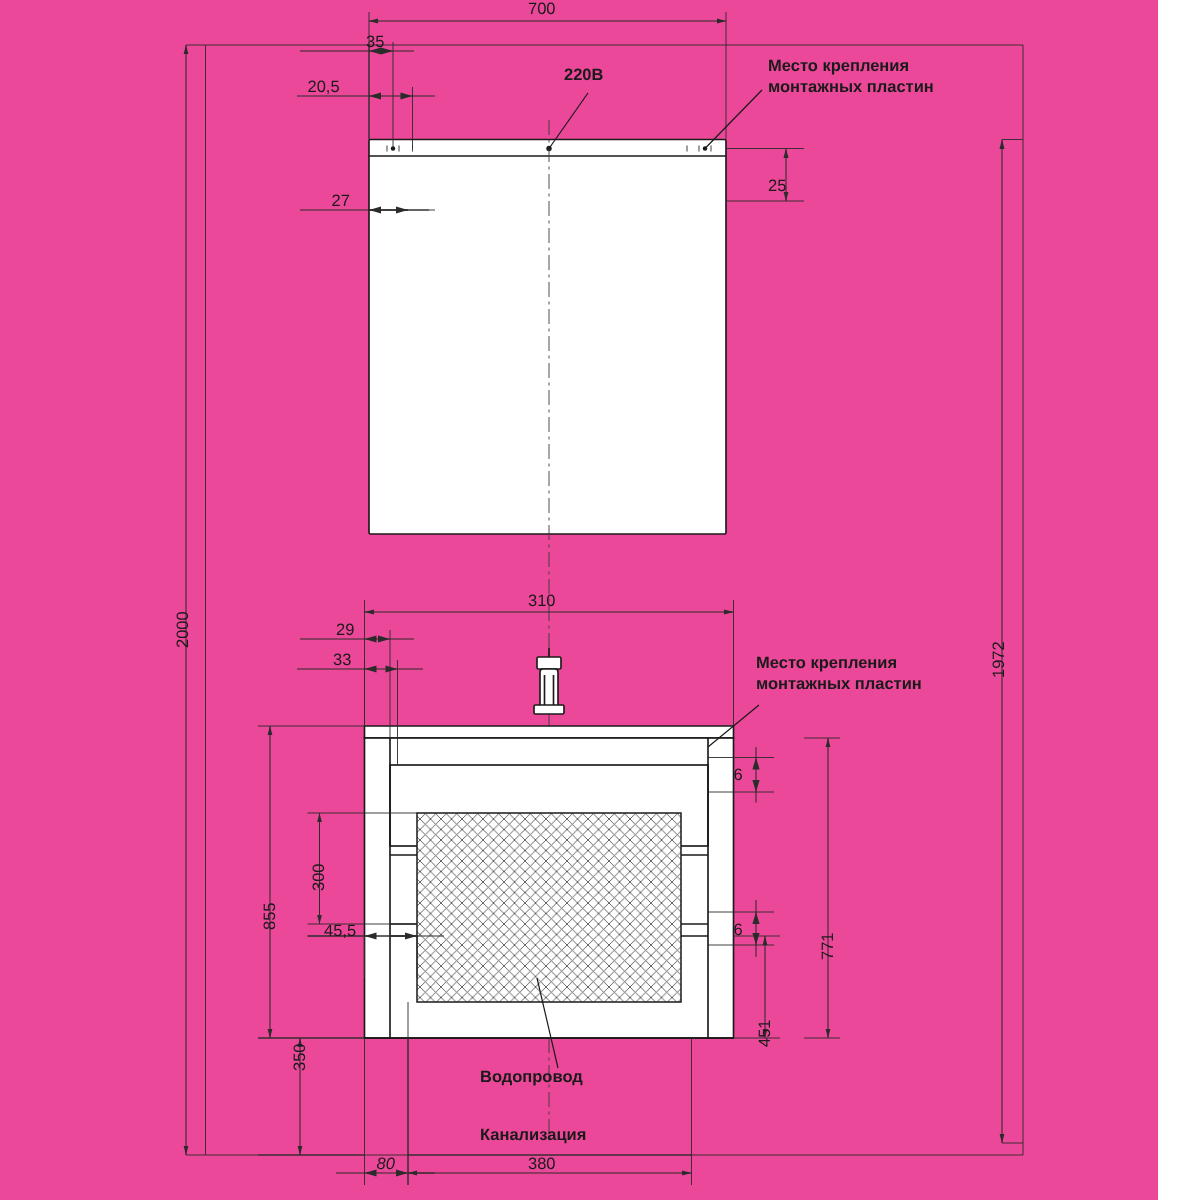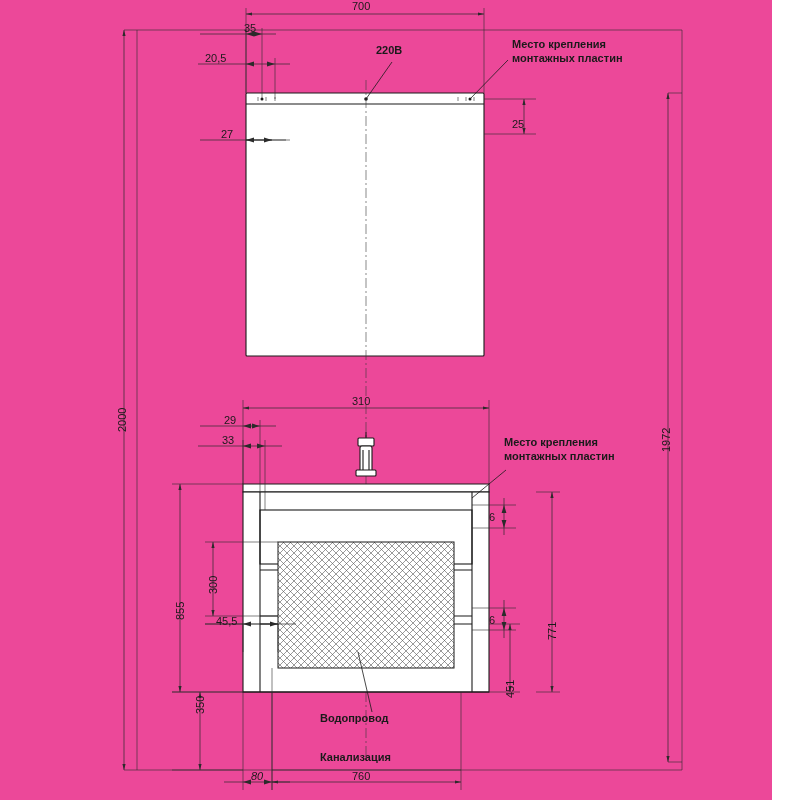--- a/index.html
+++ b/index.html
@@ -306,15 +306,15 @@
   <div class="lbl rot" style="left:174px; top:620px;">855</div>
   <div class="lbl" style="left:216px; top:615px;">45,5</div>
   <div class="lbl rot" style="left:546px; top:640px;">771</div>
   <div class="lbl rot" style="left:504px; top:698px;">451</div>
   <div class="lbl rot" style="left:194px; top:714px;">350</div>
 
   <div class="lbl bold" style="left:320px; top:712px;">Водопровод</div>
   <div class="lbl bold" style="left:320px; top:732px;margin-top:19px;">Канализация</div>
 
   <div class="lbl" style="left:251px; top:770px;font-style:italic;">80</div>
-  <div class="lbl" style="left:352px; top:770px;">760</div>
+  <div class="lbl" style="left:352px; top:770px;">380</div>
 
 </div>
 
 </body></html>

